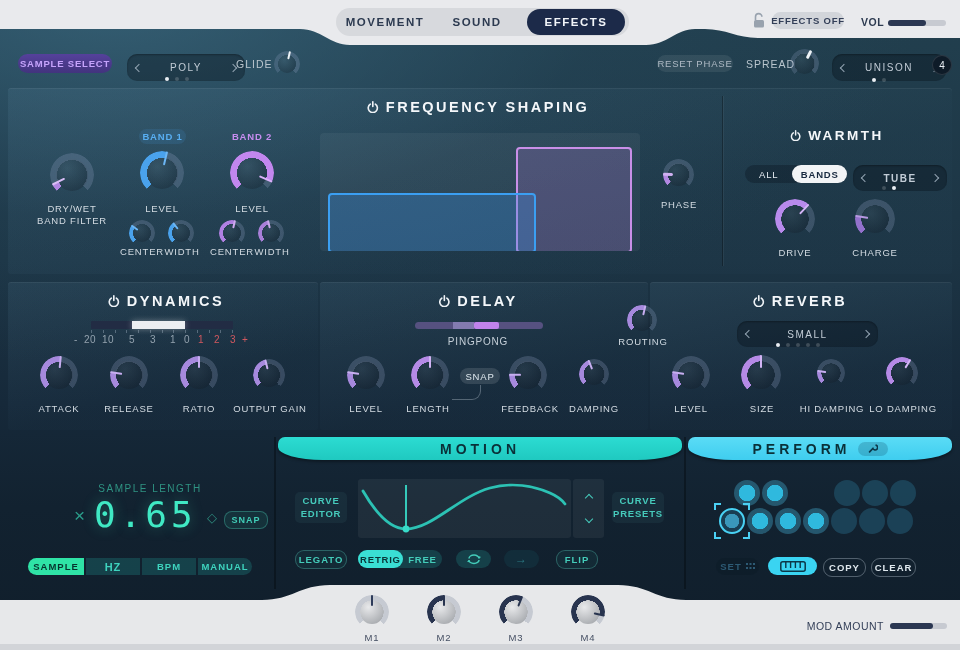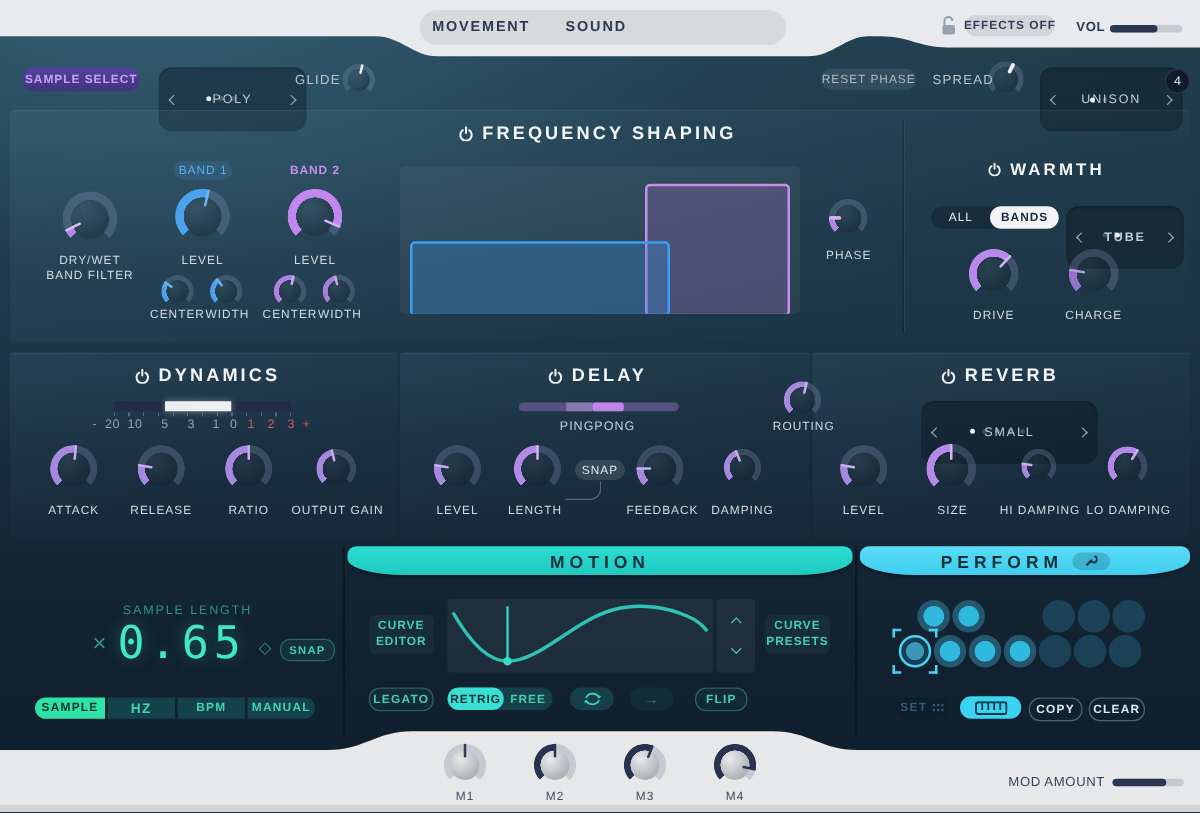--- a/index.html
+++ b/index.html
@@ -16,21 +16,21 @@
   .knob{position:absolute;border-radius:50%;}
   .knob::before{content:"";position:absolute;inset:14%;border-radius:50%;background:radial-gradient(circle at 35% 30%, rgba(255,255,255,0.05), rgba(6,14,24,0.35));}
   .knob .ring{position:absolute;inset:0;border-radius:50%;
     background:conic-gradient(from 225deg, var(--c) calc(var(--v)*75%), var(--t,rgba(150,165,200,0.25)) calc(var(--v)*75%) 75%, transparent 75% 100%);
     -webkit-mask:radial-gradient(closest-side, transparent 68%, #000 69%);
     mask:radial-gradient(closest-side, transparent 68%, #000 69%);}
   .knob .ptr{position:absolute;inset:0;transform:rotate(calc(225deg + var(--v)*270deg));}
   .knob .ptr::before{content:"";position:absolute;left:50%;top:0;width:2.5px;height:32%;margin-left:-1.25px;background:var(--pc,#fff);border-radius:2px;}
   
   .pill{position:absolute;display:flex;align-items:center;justify-content:center;border-radius:10px;font-size:9.5px;letter-spacing:0.8px;white-space:nowrap;}
-  .sel{background:rgba(5,14,22,0.35);color:#c2ccd6;justify-content:space-between;padding:16px 9px;box-shadow:inset 0 1px 2px rgba(0,0,0,0.3);}
+  .sel{background:rgba(5,14,22,0.35);color:#c2ccd6;justify-content:space-between;padding:4px 9px;box-shadow:inset 0 1px 2px rgba(0,0,0,0.3);}
   .chv{display:inline-block;width:5px;height:5px;border-left:1.5px solid #93a4b2;border-bottom:1.5px solid #93a4b2;}
   .chv.l{transform:rotate(45deg);} .chv.r{transform:rotate(-135deg);}
   .chv.u{border-color:#46cabb;transform:rotate(135deg);} .chv.d{border-color:#46cabb;transform:rotate(-45deg);}
   .pdots{position:absolute;display:flex;gap:6px;}
   .pdot{width:4px;height:4px;border-radius:50%;background:rgba(255,255,255,0.18);}
   .pdot.on{background:#e9eef3;}
   
   #dynscale{position:absolute;left:0;top:334px;width:260px;height:12px;}
   #dynscale span{position:absolute;top:0;font-size:10px;color:#93a2ae;letter-spacing:0.5px;}
   #dynscale span.red{color:#d0585f;}
@@ -71,20 +71,21 @@
 <div id="stage">
 
   <svg class="abs" style="left:0;top:0" width="960" height="60">
     <path d="M0,0 H960 V38 H758 C737,38 726,29 705,29 H695 C676,29 667,45 646,45 H350 C330,45 321,29 300,29 H0 Z" fill="#e9eaed"></path>
     <rect x="336" y="8" width="293" height="28" rx="14" fill="#d7d9dd"></rect>
   </svg>
 
 
   <div class="abs" style="left:340px;top:10px;width:90px;height:24px;display:flex;align-items:center;justify-content:center;color:#2c3a50;font-size:11.5px;font-weight:bold;letter-spacing:1.5px;">MOVEMENT</div>
   <div class="abs" style="left:432px;top:10px;width:90px;height:24px;display:flex;align-items:center;justify-content:center;color:#2c3a50;font-size:11.5px;font-weight:bold;letter-spacing:1.5px;">SOUND</div>
+  <div class="abs" style="left:527px;top:9px;width:98px;height:26px;border-radius:13px;background:#1c2a49;display:flex;align-items:center;justify-content:center;color:#f2f5f9;font-size:11.5px;font-weight:bold;letter-spacing:1.5px;">EFFECTS</div>
 
   <svg class="abs" style="left:752px;top:12px" width="14" height="17" viewBox="0 0 14 17">
     <path d="M3.5,8 V4.8 a3.2,3.2 0 0 1 6.4,0" fill="none" stroke="#98a2ae" stroke-width="1.6"></path>
     <rect x="2" y="8" width="10" height="7.5" rx="1.5" fill="#98a2ae"></rect>
   </svg>
   <div class="pill" style="left:772px;top:12px;width:72px;height:17px;background:#d2d5da;color:#333f58;font-weight:bold;border-radius:9px;">EFFECTS OFF</div>
   <span class="abs" style="left:861px;top:16px;font-size:10.5px;font-weight:bold;color:#2c3a50;letter-spacing:0.5px;">VOL</span>
   <div class="slider" style="left:888px;top:20px;width:58px;height:6px;background:#c7cad1;">
     <div class="fill" style="width: 66%;"></div>
   </div>
@@ -126,21 +127,21 @@
     </div>
 
   <div class="panel" style="left:8px;top:88px;width:944px;height:186px;"></div>
   <div class="abs title" style="left:478px;top:99px;text-align:right;">
     <svg width="12" height="12" viewBox="0 0 11 11">
         <path d="M3.2,2.9 A4.2,4.2 0 1 0 7.8,2.9 M5.5,0.8 V5" fill="none" stroke="#eef2f6" stroke-width="1.5" stroke-linecap="round"></path>
       </svg>
     <span>FREQUENCY SHAPING</span>
   </div>
 
-  <div class="pill" style="left:139px;top:129px;width:47px;height:15px;background:rgba(70,150,220,0.16);color:#58aef2;font-weight:normal;border-radius:8px;">BAND 1</div>
+  <div class="pill" style="left:139px;top:129px;width:47px;height:15px;background:rgba(70,150,220,0.16);color:#58aef2;font-weight:bold;border-radius:8px;">BAND 1</div>
   <span class="lbl" style="left:252px;top:131px;color:#c78df0;font-weight:bold;">BAND 2</span>
 
   <div class="knob" style="left: 50px; top: 153px; width: 44px; height: 44px; --v: 0.07; --c: #b286e4; --pc: #d9bdf6;">
       <div class="ring"></div>
       <div class="ptr"></div>
     </div>
   <span class="lbl" style="left:72px;top:203px;">DRY/WET</span>
   <span class="lbl" style="left:72px;top:215px;">BAND FILTER</span>
 
   <div class="knob" style="left: 140px; top: 151px; width: 44px; height: 44px; --v: 0.55; --c: #4aa2ec; --pc: #6cb6f4;">

